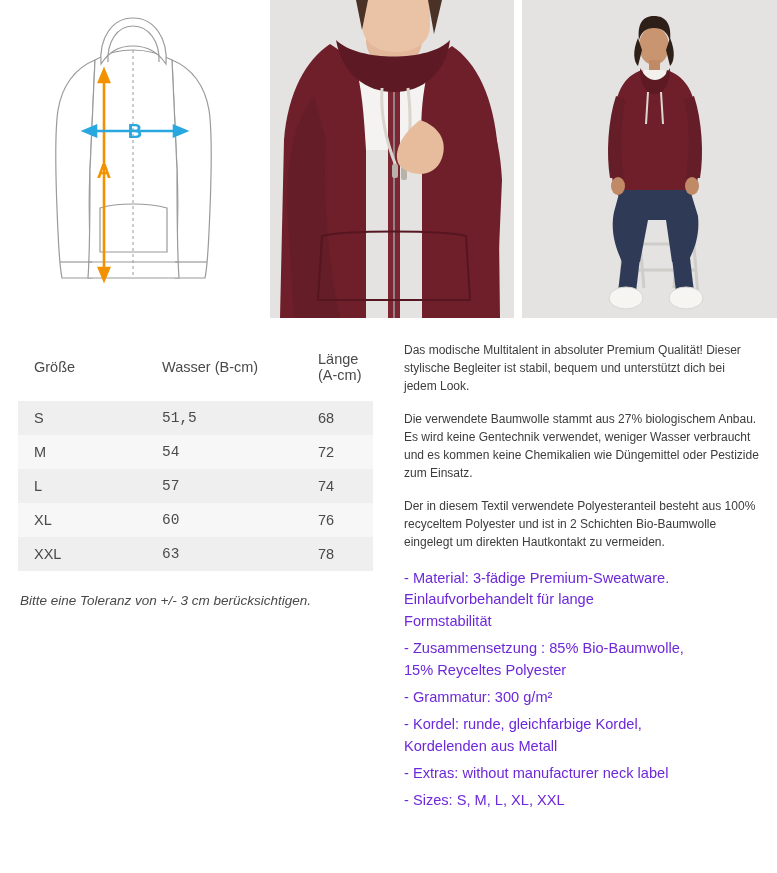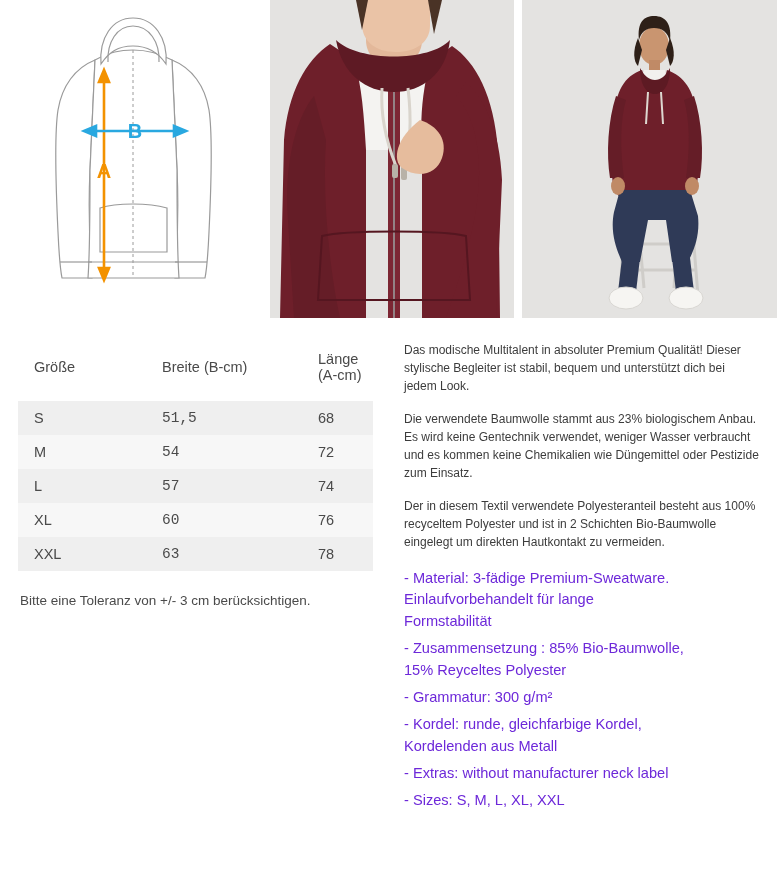--- a/index.html
+++ b/index.html
@@ -77,20 +77,21 @@
   table.size-table td.col-size { width: 112px; }
   table.size-table td.col-width { width: 140px; font-family: Liberation Mono, monospace; }
   table.size-table th.col-size { width: 112px; }
   table.size-table th.col-width { width: 140px; }
 
   .tolerance {
     margin-top: 22px;
     font-size: 13.5px;
     color: #4a4a4a;
     padding-left: 2px;
+    font-style: italic;
   }
 
   
   .desc p {
     margin: 0 0 16px 0;
     font-size: 12px;
     line-height: 1.48;
     color: #3c3c3c;
   }
   .spec-list {
@@ -231,21 +232,21 @@
   </div>
 </div>
 
 <div class="lower">
 
   <div class="left-col">
     <table class="size-table">
       <thead>
         <tr>
           <th class="col-size">Größe</th>
-          <th class="col-width">Breite (B-cm)</th>
+          <th class="col-width">Wasser (B-cm)</th>
           <th>Länge (A-cm)</th>
         </tr>
       </thead>
       <tbody>
         <tr>
           <td class="col-size">S</td>
           <td class="col-width">51,5</td>
           <td>68</td>
         </tr>
         <tr class="alt">
@@ -270,21 +271,21 @@
         </tr>
       </tbody>
     </table>
 
     <div class="tolerance">Bitte eine Toleranz von +/- 3 cm berücksichtigen.</div>
   </div>
 
   <div class="right-col">
     <div class="desc">
       <p>Das modische Multitalent in absoluter Premium Qualität! Dieser stylische Begleiter ist stabil, bequem und unterstützt dich bei jedem Look.</p>
-      <p>Die verwendete Baumwolle stammt aus 23% biologischem Anbau. Es wird keine Gentechnik verwendet, weniger Wasser verbraucht und es kommen keine Chemikalien wie Düngemittel oder Pestizide zum Einsatz.</p>
+      <p>Die verwendete Baumwolle stammt aus 27% biologischem Anbau. Es wird keine Gentechnik verwendet, weniger Wasser verbraucht und es kommen keine Chemikalien wie Düngemittel oder Pestizide zum Einsatz.</p>
       <p>Der in diesem Textil verwendete Polyesteranteil besteht aus 100% recyceltem Polyester und ist in 2 Schichten Bio-Baumwolle eingelegt um direkten Hautkontakt zu vermeiden.</p>
     </div>
     <ul class="spec-list">
       <li>- Material: 3-fädige Premium-Sweatware.
           Einlaufvorbehandelt für lange
           Formstabilität</li>
       <li>- Zusammensetzung : 85% Bio-Baumwolle,
                15% Reyceltes Polyester</li>
       <li>- Grammatur: 300 g/m²</li>
       <li>- Kordel: runde, gleichfarbige Kordel,

